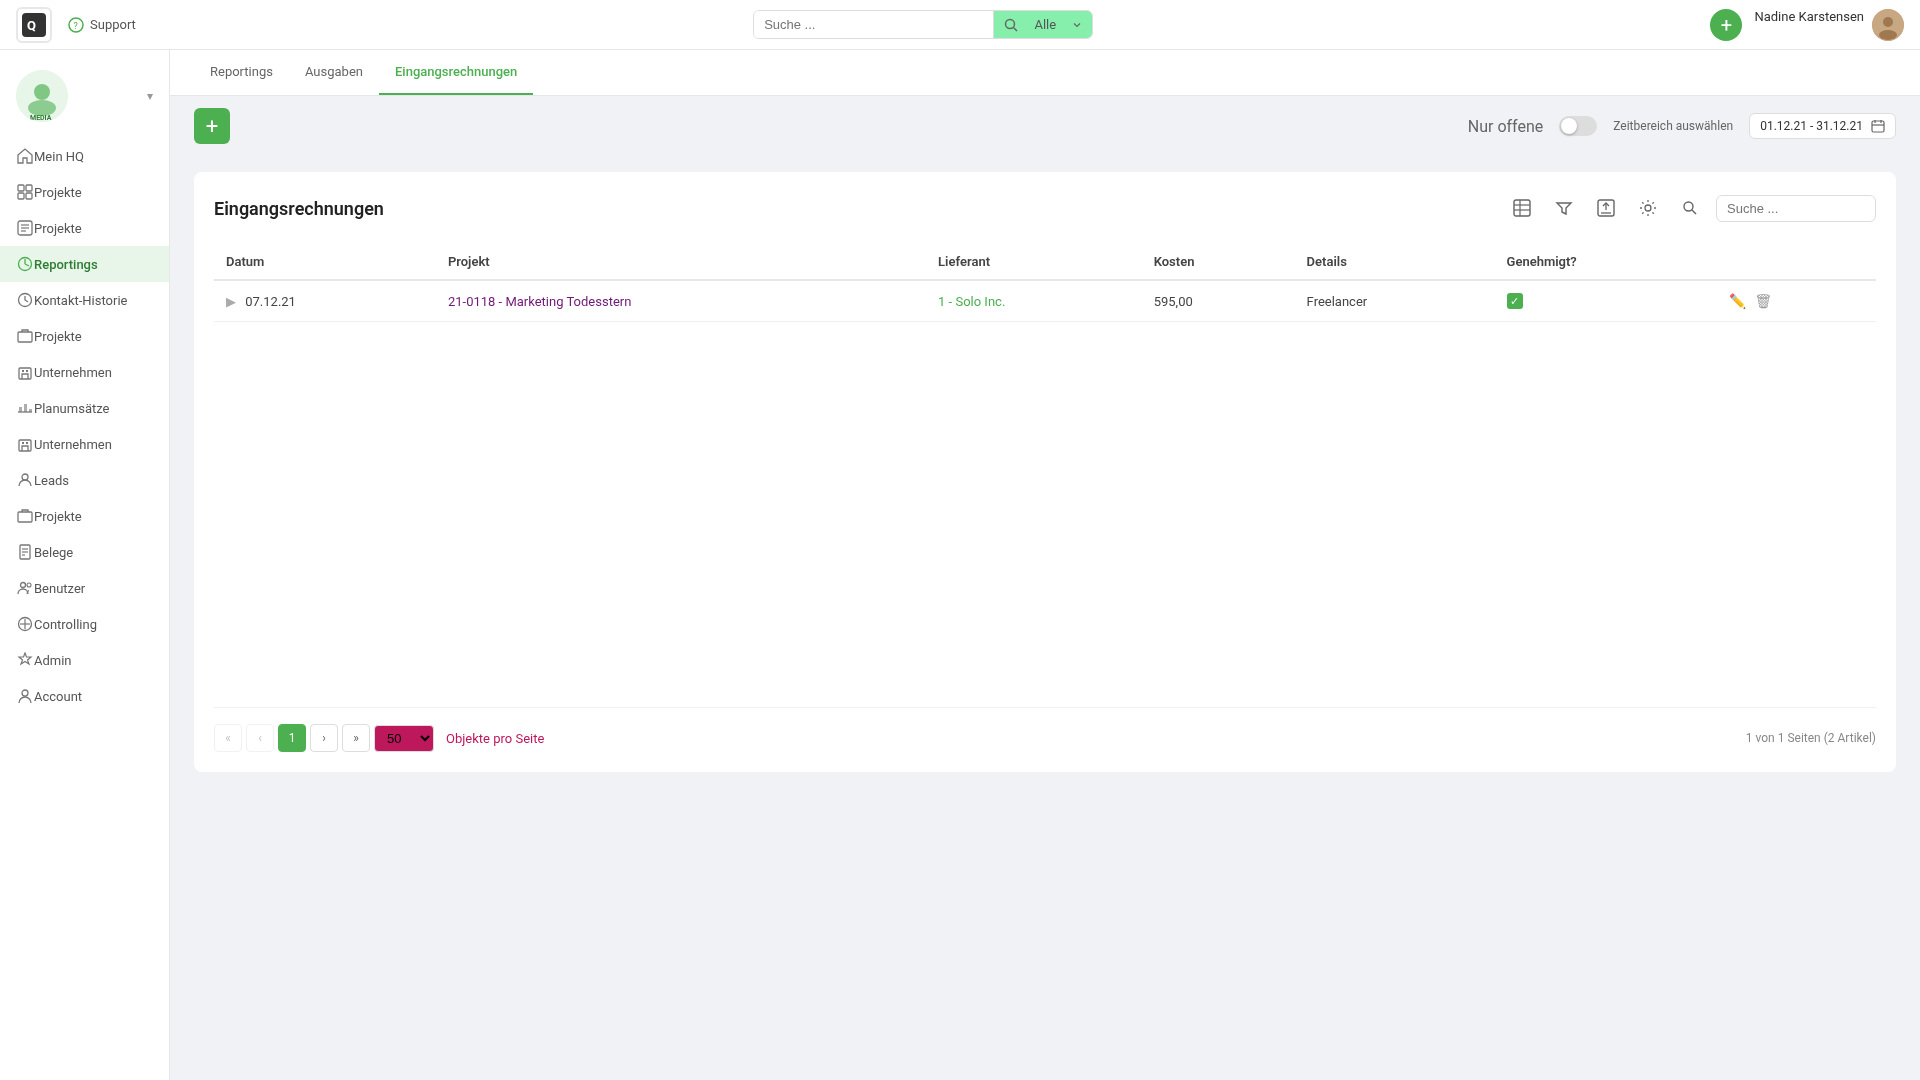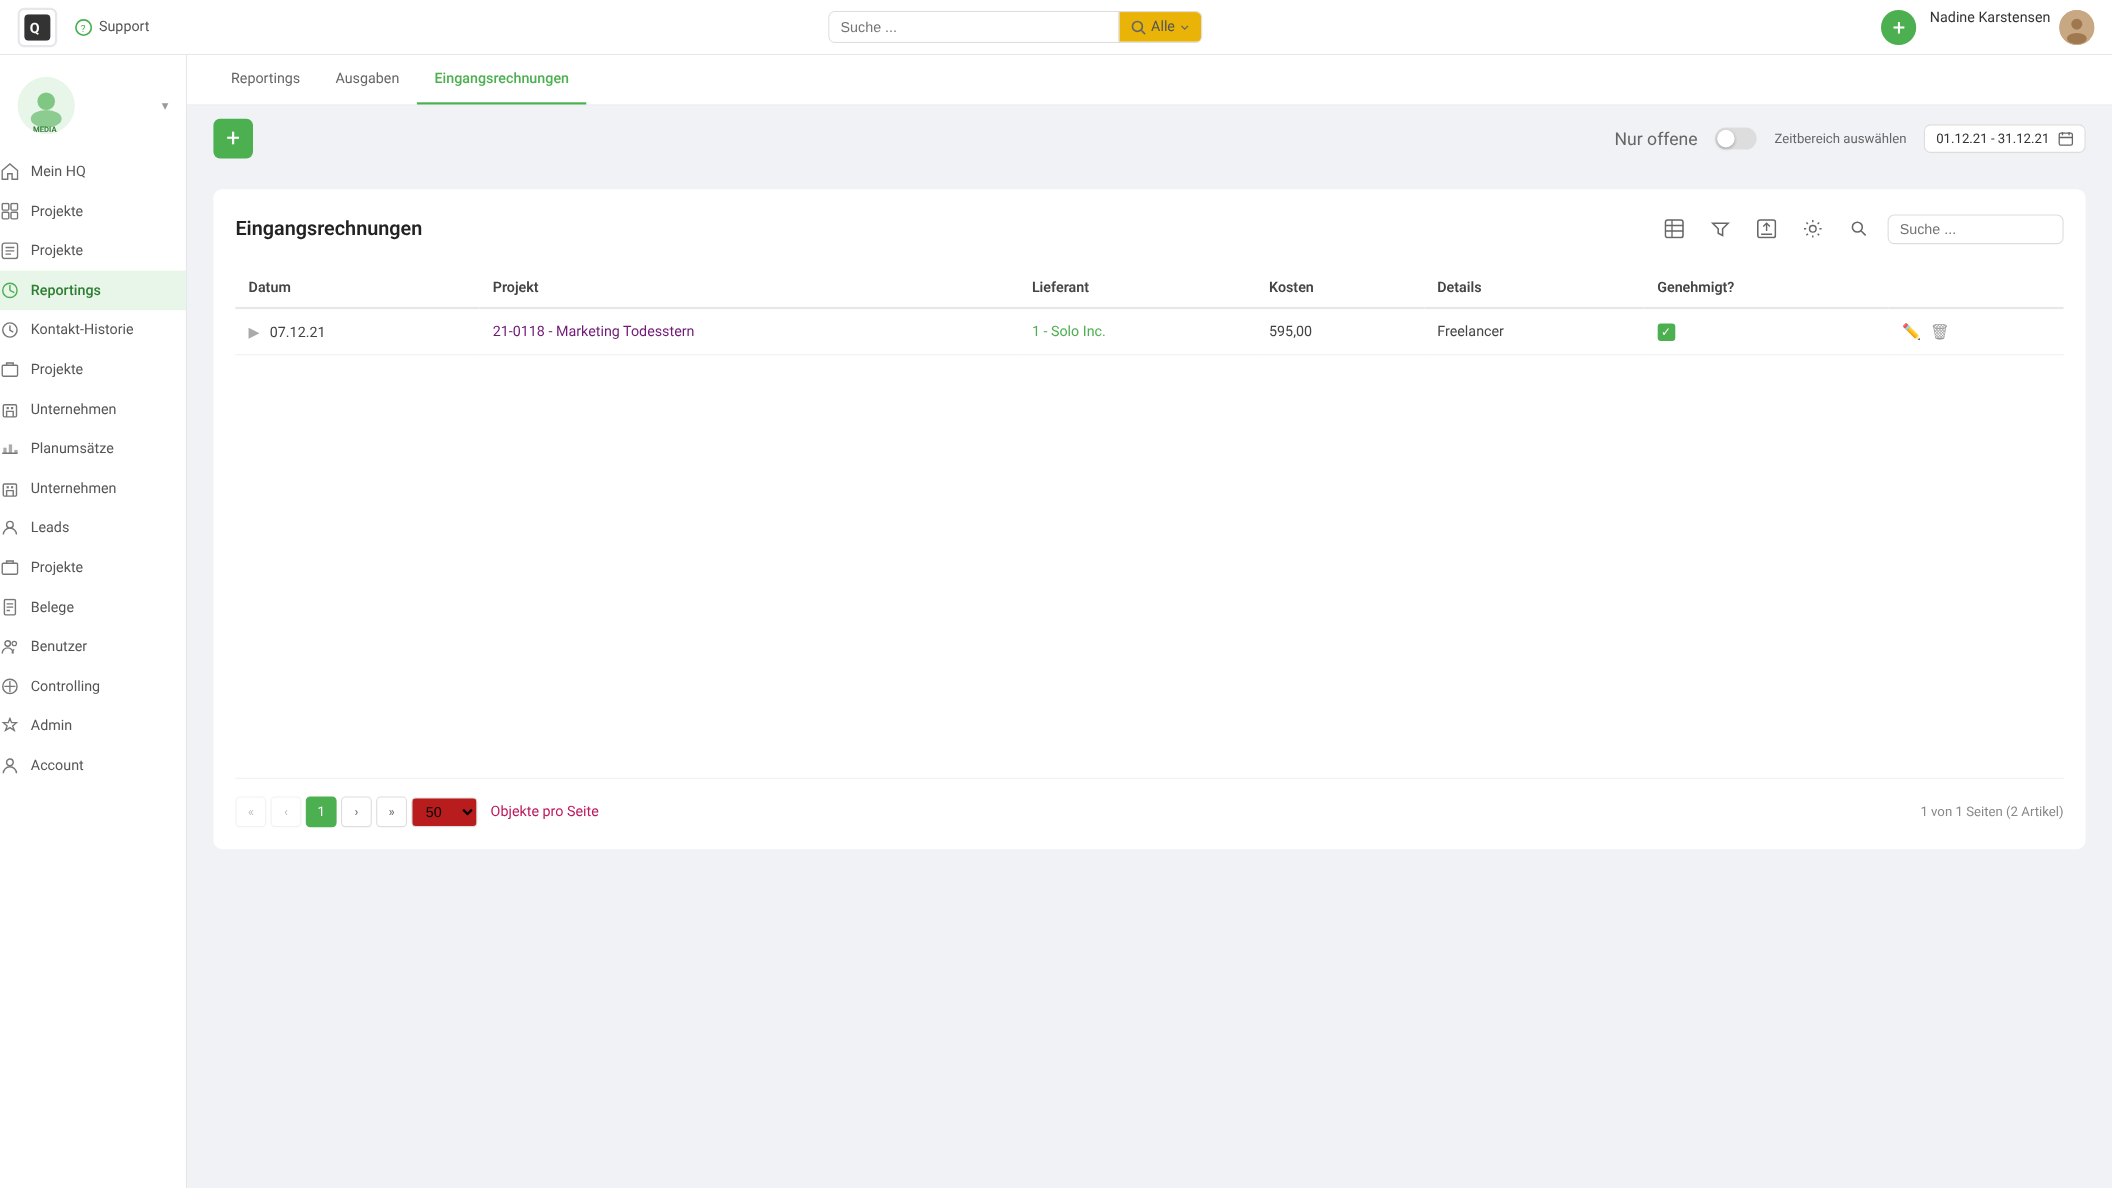--- a/index.html
+++ b/index.html
@@ -5,35 +5,35 @@
     * { box-sizing: border-box; margin: 0; padding: 0; }
     body { font-family: -apple-system, BlinkMacSystemFont, 'Segoe UI', Roboto, sans-serif; background: #f0f2f5; color: #333; font-size: 14px; display: flex; flex-direction: column; height: 100vh; overflow: hidden; }
 
     
     .topbar { background: #fff; height: 50px; display: flex; align-items: center; padding: 0 16px; gap: 16px; border-bottom: 1px solid #e5e7eb; flex-shrink: 0; }
     .topbar-logo { width: 36px; height: 36px; background: #fff; border: 2px solid #e5e7eb; border-radius: 6px; display: flex; align-items: center; justify-content: center; font-weight: bold; font-size: 12px; color: #333; }
     .topbar-support { display: flex; align-items: center; gap: 6px; color: #555; font-size: 13px; cursor: pointer; }
     .topbar-search { flex: 1; display: flex; justify-content: center; }
     .topbar-search-inner { display: flex; align-items: center; border: 1px solid #ddd; border-radius: 6px; background: #fff; width: 340px; overflow: hidden; }
     .topbar-search-input { border: none; outline: none; padding: 6px 10px; font-size: 13px; flex: 1; color: #999; }
-    .topbar-search-btn { display: flex; align-items: center; gap: 4px; padding: 6px 10px; background: #eab308; border-left: 1px solid #ddd; font-size: 13px; color: #555; cursor: pointer; }
+    .topbar-search-btn { display: flex; align-items: center; gap: 16px; padding: 6px 10px; background: #86efac; border-left: 1px solid #ddd; font-size: 13px; color: #555; cursor: pointer; }
     .topbar-right { display: flex; align-items: center; gap: 12px; }
     .topbar-add-btn { width: 32px; height: 32px; background: #4caf50; border-radius: 50%; display: flex; align-items: center; justify-content: center; color: #fff; font-size: 20px; cursor: pointer; }
     .topbar-user { display: flex; align-items: flex-start; gap: 8px; font-size: 13px; cursor: pointer; }
     .topbar-avatar { width: 32px; height: 32px; border-radius: 50%; background: #c8a882; display: flex; align-items: center; justify-content: center; color: #fff; font-size: 12px; overflow: hidden; }
 
     
     .layout { display: flex; flex: 1; overflow: hidden; }
 
     
     .sidebar { width: 170px; background: #fff; border-right: 1px solid #e5e7eb; display: flex; flex-direction: column; padding: 12px 0; overflow-y: auto; flex-shrink: 0; }
     .sidebar-logo-section { display: flex; align-items: center; justify-content: space-between; padding: 8px 16px 16px; }
     .sidebar-company-logo { width: 52px; height: 52px; border-radius: 50%; background: #e8f5e9; display: flex; align-items: center; justify-content: center; overflow: hidden; }
     .sidebar-arrow { color: #999; font-size: 12px; cursor: pointer; }
-    .sidebar-item { display: flex; align-items: center; gap: 10px; padding: 9px 0; cursor: pointer; color: #555; font-size: 13px; border-radius: 0; transition: background 0.15s; }
+    .sidebar-item { display: flex; align-items: center; gap: 0; padding: 9px 16px; cursor: pointer; color: #555; font-size: 13px; border-radius: 0; transition: background 0.15s; }
     .sidebar-item.active { background: #e8f5e9; color: #2e7d32; }
     .sidebar-item .icon { width: 18px; height: 18px; display: flex; align-items: center; justify-content: center; flex-shrink: 0; }
 
     
     .main { flex: 1; display: flex; flex-direction: column; overflow: hidden; }
 
     
     .subnav { background: #fff; border-bottom: 1px solid #e5e7eb; padding: 0 24px; display: flex; gap: 0; flex-shrink: 0; }
     .subnav-tab { padding: 14px 16px; font-size: 13px; color: #666; cursor: pointer; border-bottom: 2px solid transparent; }
     .subnav-tab.active { color: #4caf50; border-bottom-color: #4caf50; font-weight: 500; }
@@ -72,21 +72,21 @@
     .checkmark { color: #fff; font-size: 11px; }
     .action-icons { display: flex; gap: 8px; align-items: center; }
     .action-icon { color: #999; cursor: pointer; font-size: 14px; }
 
     
     .pagination { display: flex; align-items: center; justify-content: space-between; padding: 16px 0 0; border-top: 1px solid #f0f0f0; margin-top: auto; }
     .pagination-left { display: flex; align-items: center; gap: 4px; }
     .page-btn { width: 28px; height: 28px; display: flex; align-items: center; justify-content: center; border: 1px solid #ddd; border-radius: 4px; cursor: pointer; color: #666; font-size: 12px; background: #fff; }
     .page-btn.active { background: #4caf50; color: #fff; border-color: #4caf50; }
     .page-btn.disabled { opacity: 0.4; cursor: default; }
-    .per-page-select { border: 1px solid #ddd; border-radius: 4px; padding: 4px 8px; font-size: 13px; background: #b91c1c; cursor: pointer; }
+    .per-page-select { border: 1px solid #ddd; border-radius: 4px; padding: 4px 8px; font-size: 13px; background: #be185d; cursor: pointer; }
     .per-page-label { font-size: 13px; color: #be185d; margin-left: 8px; }
     .pagination-right { font-size: 12px; color: #888; }
 
     
     svg { display: inline-block; }
   </style>
 </head>
 <body>
 
 <div class="topbar">

